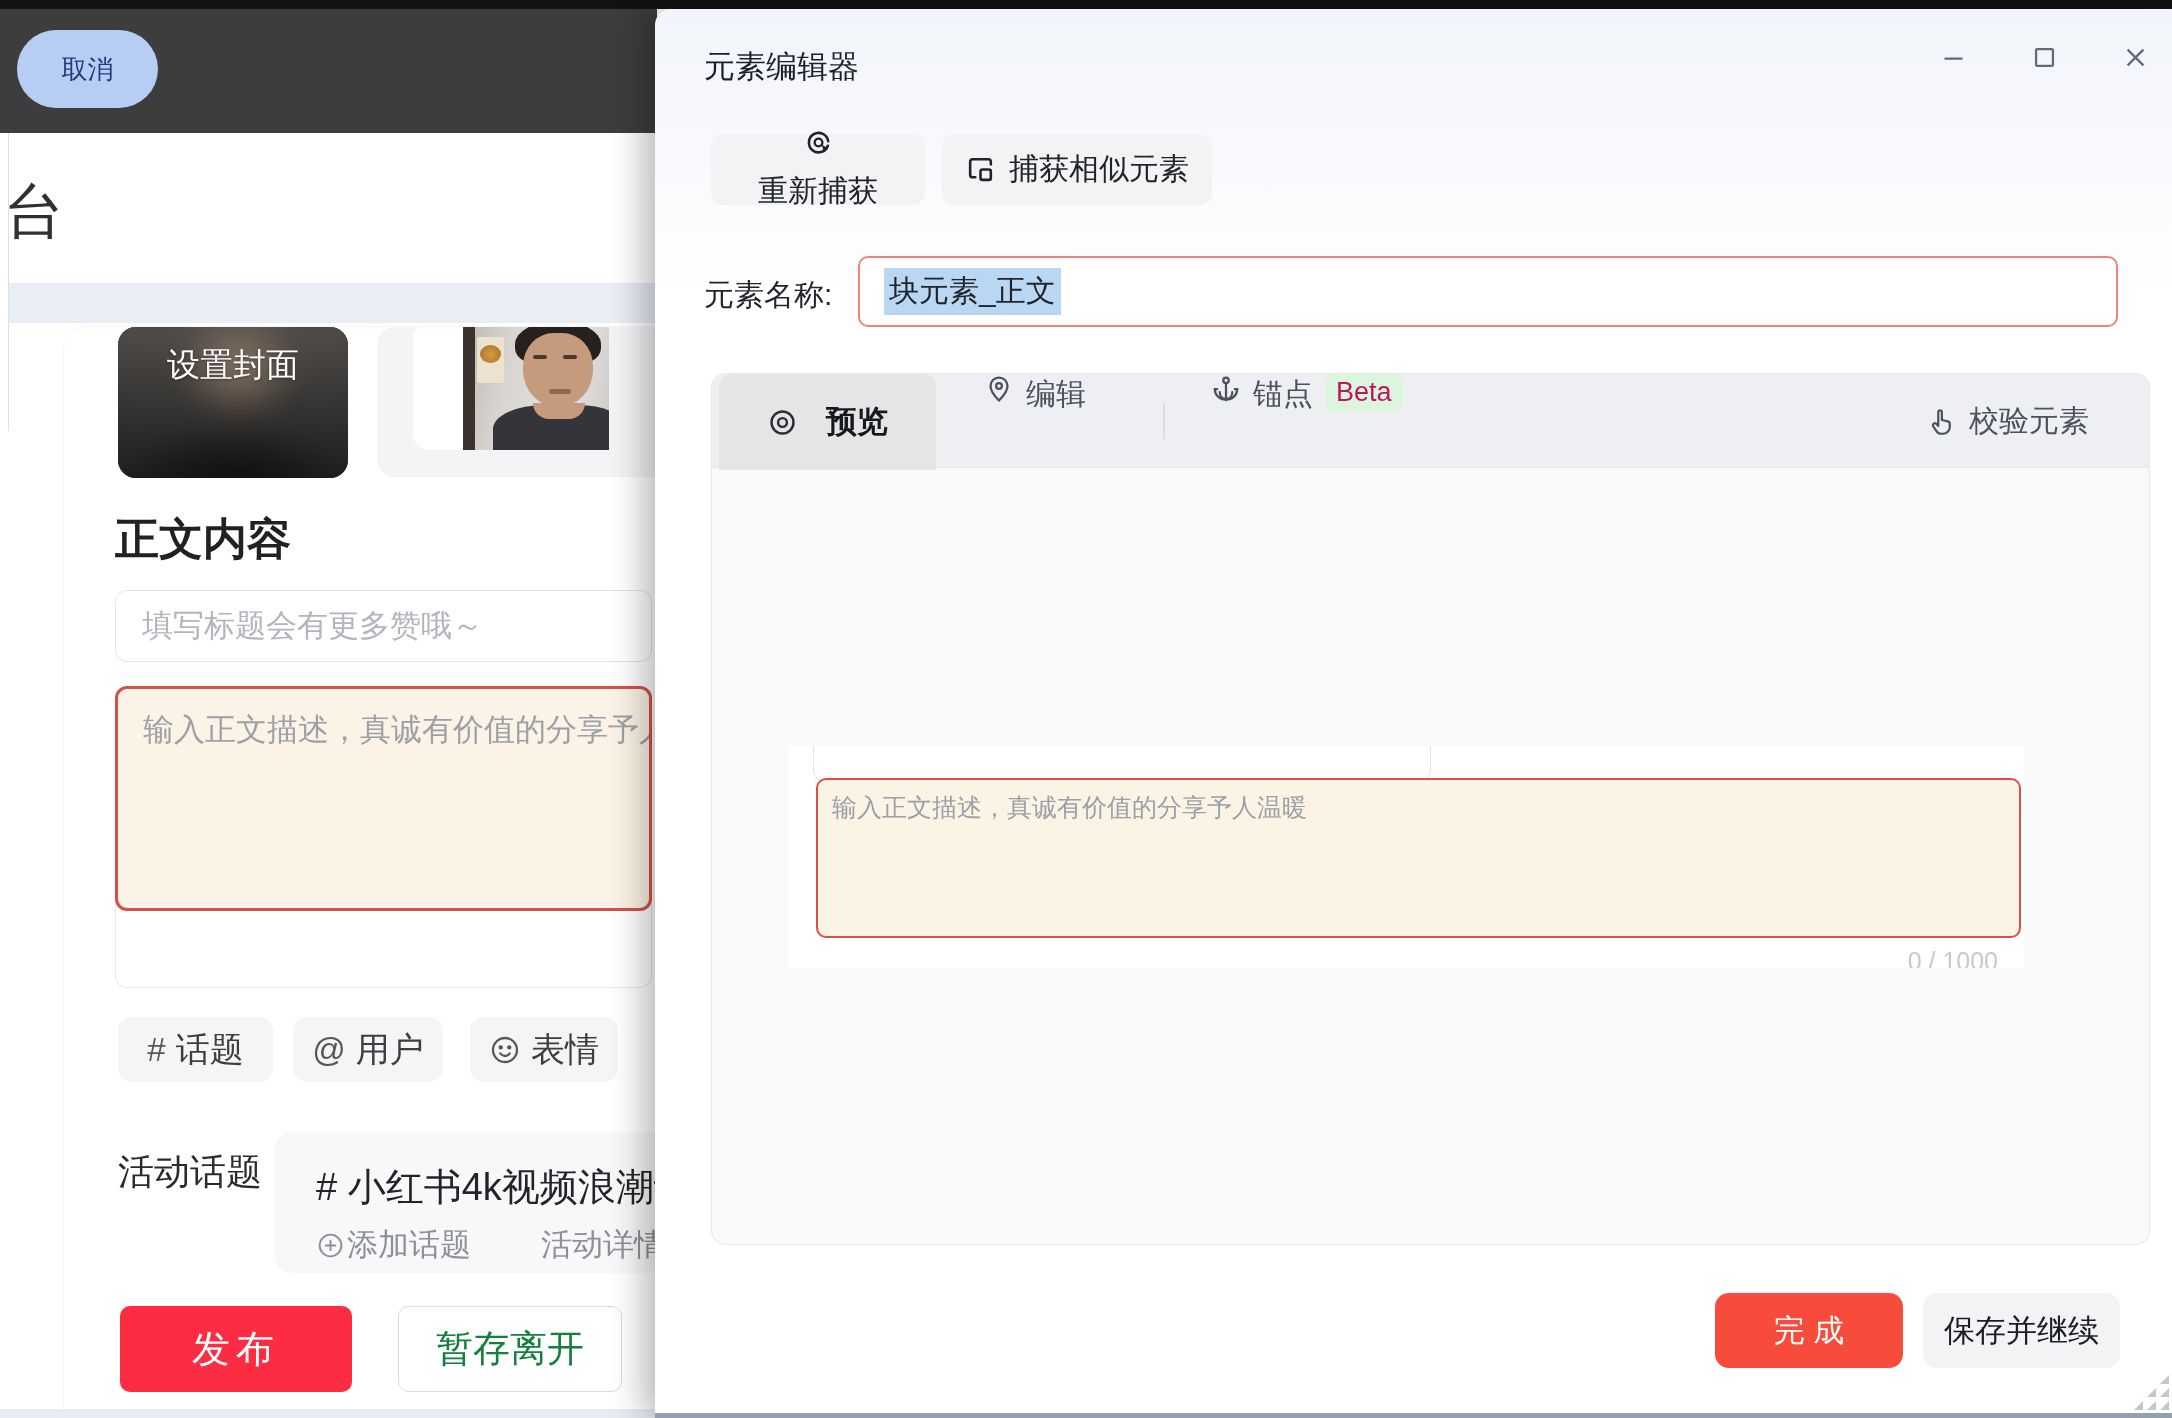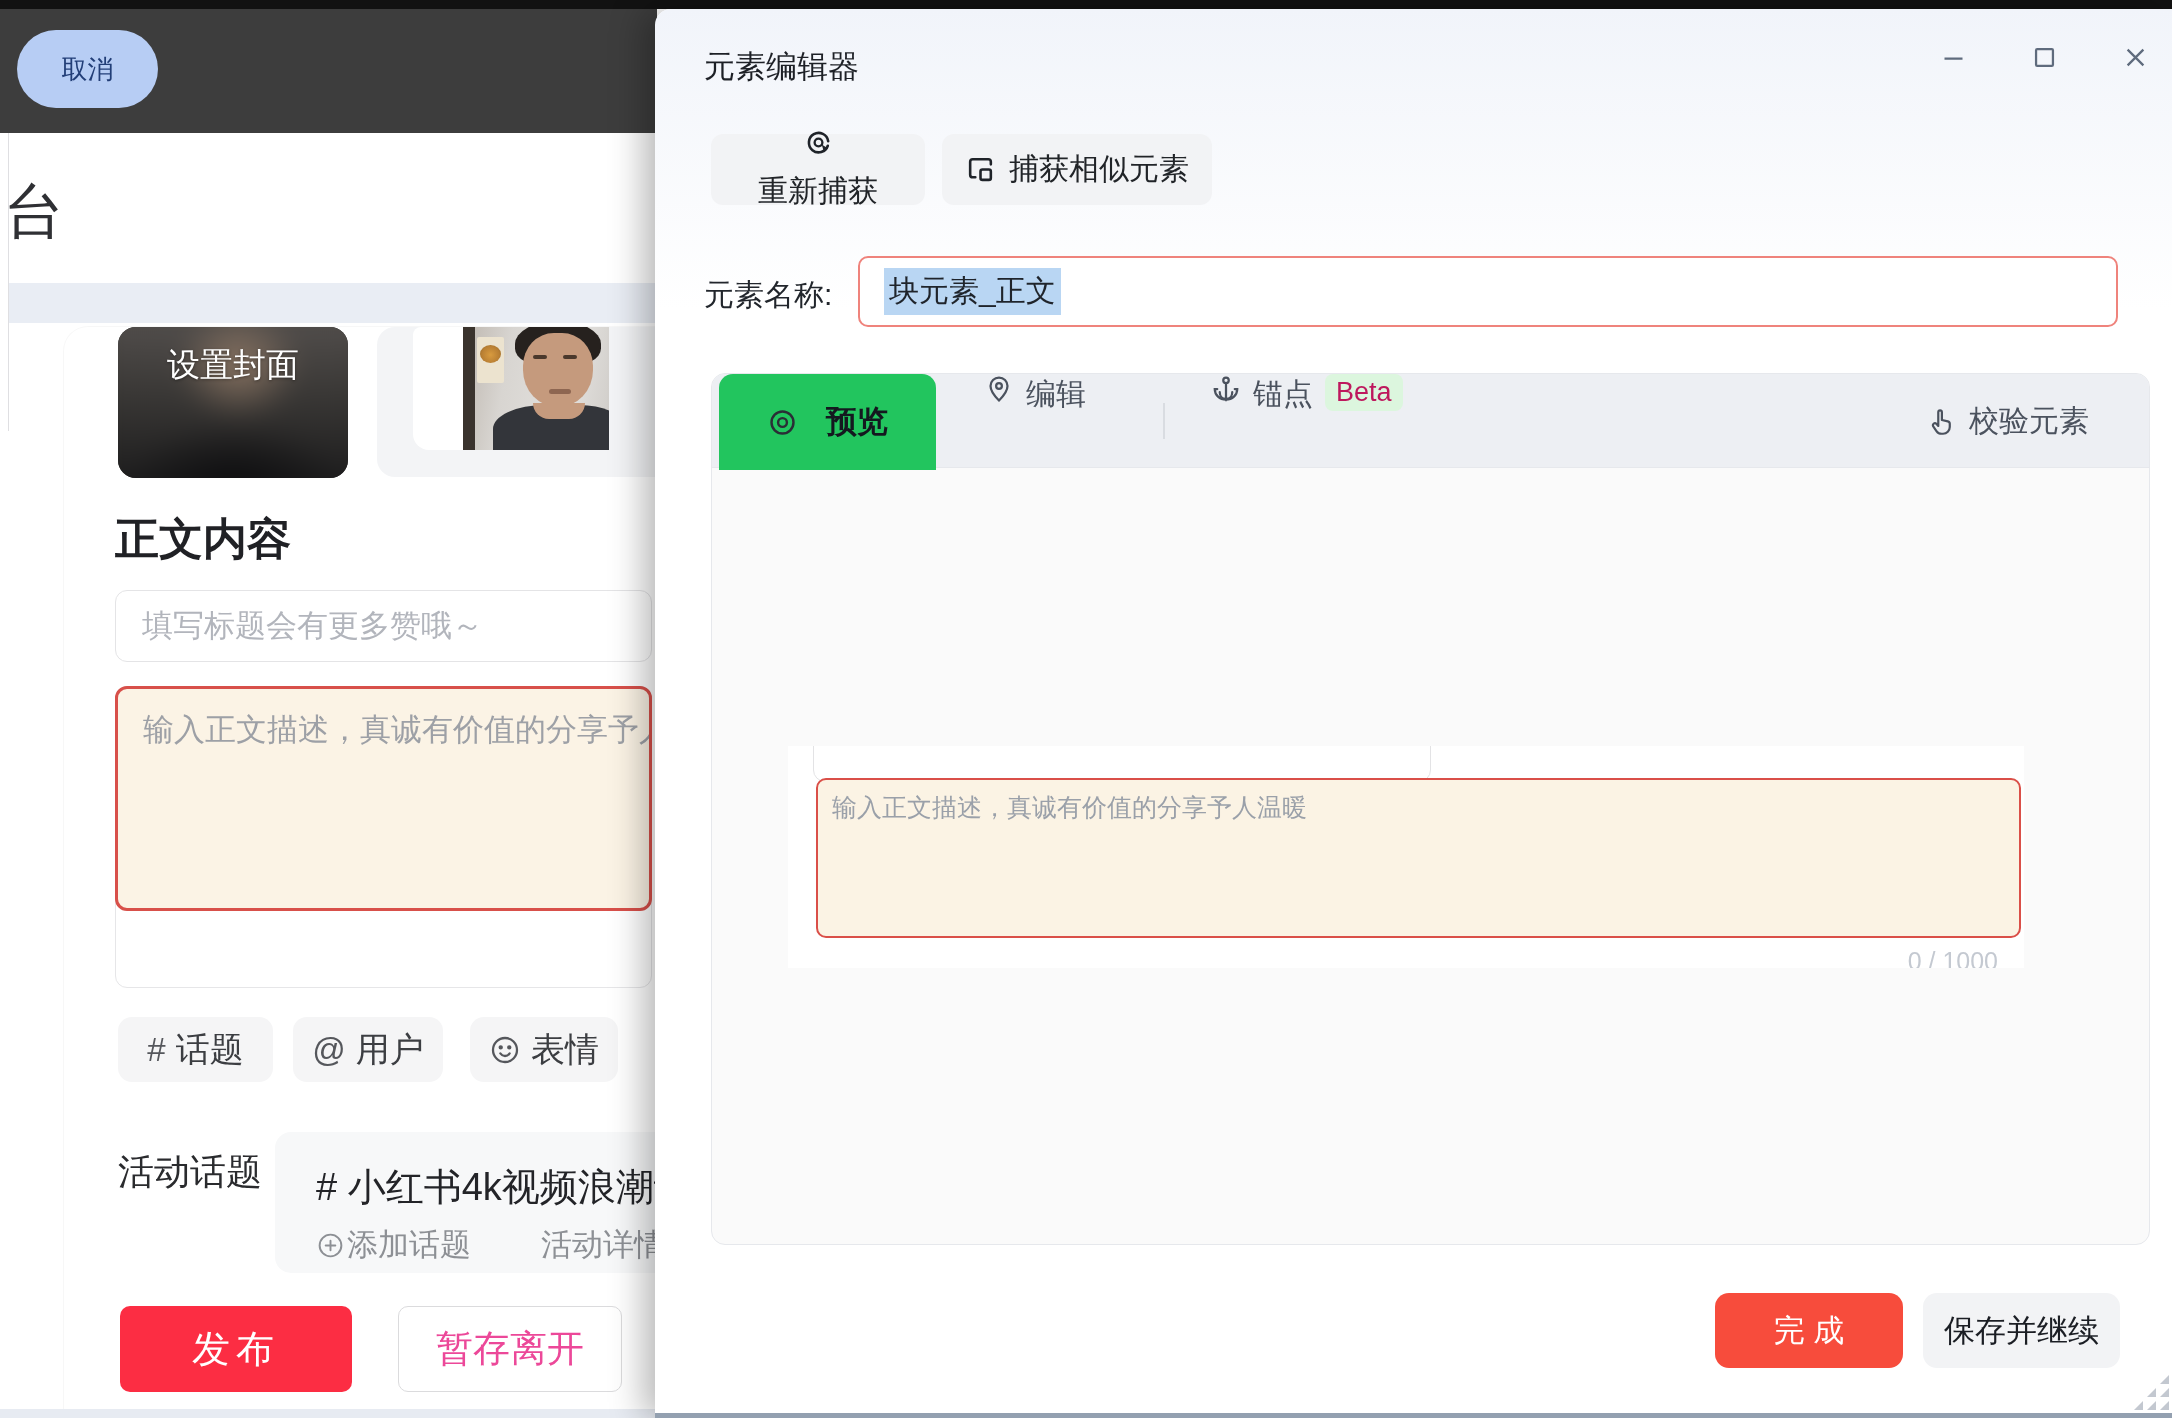--- a/index.html
+++ b/index.html
@@ -51,40 +51,40 @@
   #chip-emoji { left:470px; width:148px; }
   .chip .glyph { font-size:33px; color:#55575c; }
 
   #activity-label { left:118px; top:1148px; font-size:36px; color:#2a2b2e; }
   #topic-panel { left:275px; top:1132px; width:383px; height:141px; background:#f7f8f9; border-radius:16px 0 0 16px; overflow:hidden; }
   #topic-title { position:absolute; left:41px; top:30px; font-size:38px; color:#232428; white-space:nowrap; }
   #topic-sub { position:absolute; left:41px; top:92px; display:flex; align-items:center; gap:2px; font-size:31px; color:#8d9095; white-space:nowrap; cursor:pointer; }
   #topic-details { position:absolute; left:266px; top:92px; font-size:31px; color:#8d9095; white-space:nowrap; cursor:pointer; }
 
   #publish-btn { left:120px; top:1306px; width:232px; height:86px; background:#fc2d43; border-radius:10px; color:#fff; font-size:38px; letter-spacing:6px; display:flex; align-items:center; justify-content:center; cursor:pointer; }
-  #save-exit-btn { left:398px; top:1306px; width:224px; height:86px; background:#fff; border:1.5px solid #dbdbdd; border-radius:10px; color:#ec4899; font-size:37px; display:flex; align-items:center; justify-content:center; cursor:pointer; }
+  #save-exit-btn { left:398px; top:1306px; width:224px; height:86px; background:#fff; border:1.5px solid #dbdbdd; border-radius:10px; color:#15803d; font-size:37px; display:flex; align-items:center; justify-content:center; cursor:pointer; }
   #bottom-strip { left:0; top:1409px; width:657px; height:9px; background:#e7ebf2; }
 
   
   #dialog { left:655px; top:9px; width:1517px; height:1409px; background:linear-gradient(180deg,#f1f4fa 0%, #ffffff 300px); border-radius:16px 0 0 0; box-shadow:-12px 0 34px rgba(0,0,0,.28); }
   #dialog-title { position:absolute; left:49px; top:37px; font-size:31px; color:#1d2026; }
   .winbtn { position:absolute; top:24px; width:48px; height:48px; display:flex; align-items:center; justify-content:center; cursor:pointer; }
   #win-min { left:1274px; } #win-max { left:1365px; } #win-close { left:1456px; }
 
   .toolbar-btn { position:absolute; top:125px; height:71px; background:#f2f3f5; border-radius:12px; display:flex; align-items:center; justify-content:center; gap:13px; font-size:30px; color:#212428; cursor:pointer; }
   #btn-recapture { left:56px; width:214px;flex-direction:column; }
   #btn-capture-similar { left:287px; width:270px; }
 
   #name-label { position:absolute; left:49px; top:266px; font-size:30px; color:#22262c; }
   #name-input { position:absolute; left:203px; top:247px; width:1260px; height:71px; background:#fff; border:2px solid #ef837c; border-radius:10px; display:flex; align-items:center; padding-left:24px; cursor:text; }
   #name-input .sel { background:#b9d6f3; color:#1f242b; font-size:30px; padding:3px 5px; }
 
   #panel { position:absolute; left:56px; top:364px; width:1439px; height:872px; border:1.5px solid #e6e8ec; border-radius:14px; background:#fafafa; overflow:hidden; }
   #tabbar { position:absolute; left:0; top:0; width:100%; height:94px; background:#edeff3; border-bottom:1.5px solid #e6e8ec; }
-  #tab-preview { position:absolute; left:7px; top:0; width:217px; height:96px; background:#22c55e; border-radius:14px 14px 0 0; display:flex; align-items:center; justify-content:center; gap:28px; font-size:31px; font-weight:700; color:#14181f; cursor:pointer;text-align:center; }
+  #tab-preview { position:absolute; left:7px; top:0; width:217px; height:96px; background:#e5e5e5; border-radius:14px 14px 0 0; display:flex; align-items:center; justify-content:center; gap:28px; font-size:31px; font-weight:700; color:#14181f; cursor:pointer;text-align:center; }
   .tab-plain { position:absolute; top:0; height:94px; display:flex; align-items:flex-start; gap:12px; font-size:30px; color:#4b525e; cursor:pointer; }
   #tab-edit { left:272px; }
   #tab-anchor { left:499px; }
   #tab-divider { position:absolute; left:451px; top:29px; width:2px; height:36px; background:#d9dce1; }
   .beta-badge { background:#dcf6de; color:#be185d; font-size:27px; padding:3px 11px; border-radius:8px; font-weight:400; }
   #validate-el { position:absolute; left:1214px; top:0; height:94px; display:flex; align-items:center; gap:12px; font-size:30px; color:#4b525e; cursor:pointer; }
 
   #snippet { position:absolute; left:76px; top:372px; width:1236px; height:222px; background:#fff; overflow:hidden; }
   #snip-input-remnant { position:absolute; left:25px; top:-38px; width:618px; height:74px; background:#fff; border:1.5px solid #e3e3e5; border-radius:12px; }
   #snip-red { position:absolute; left:28px; top:32px; width:1205px; height:160px; background:#fbf3e4; border:2.5px solid #da4f48; border-radius:10px; padding:11px 0 0 14px; }

